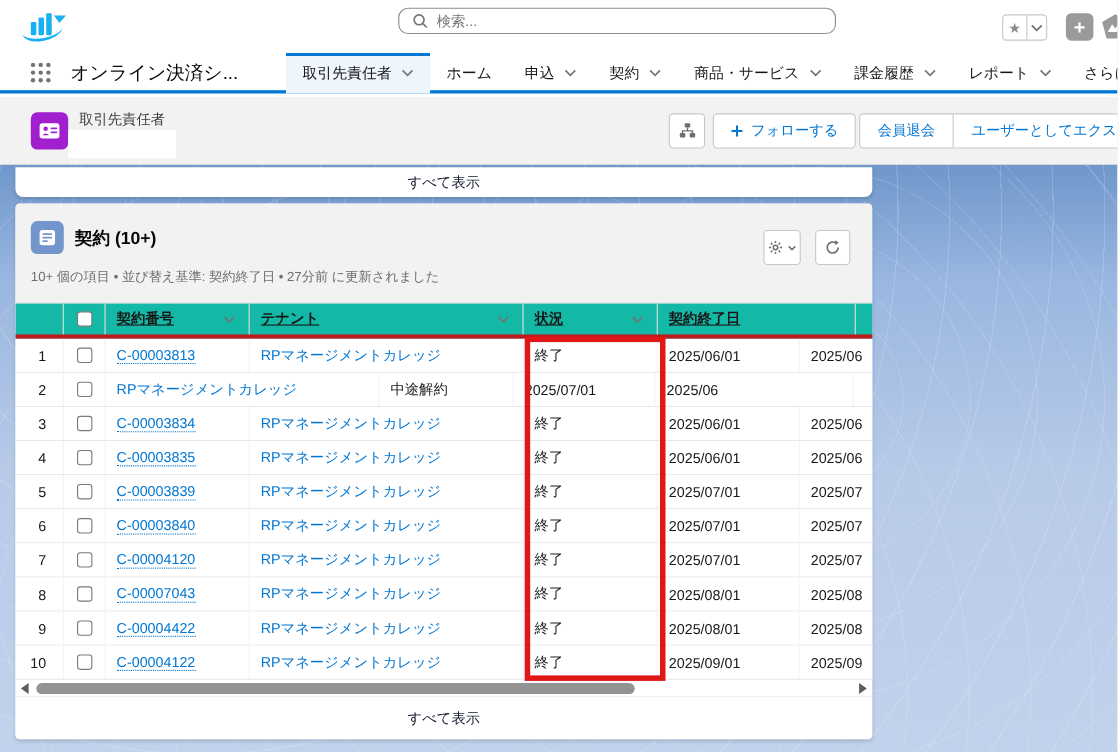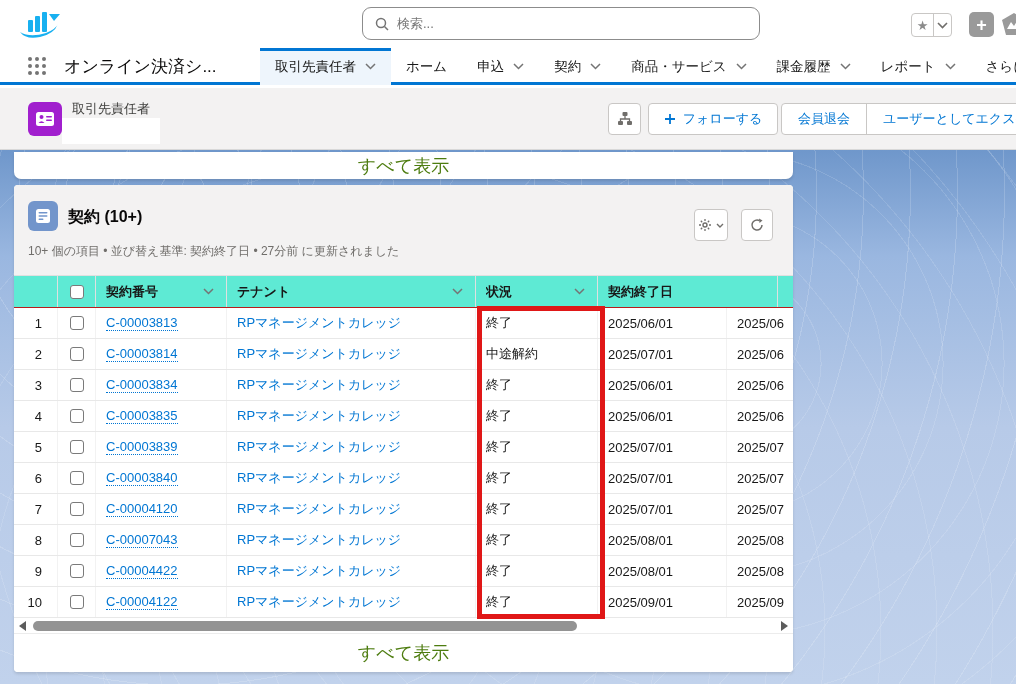--- a/index.html
+++ b/index.html
@@ -6,21 +6,21 @@
   body { margin: 0; background: #e8e8e8; }
   #app {
     position: relative; width: 1016px; height: 684px; overflow: hidden;
     background: #fff; font-family: "Liberation Sans", "DejaVu Sans", sans-serif;
     color: #181818;
   }
   
   .ghdr { position: absolute; top: 0; left: 0; width: 1016px; height: 48px; background: #fff; }
   .logo { position: absolute; left: 16px; top: 8px; width: 46px; height: 32px; }
   .search {
-    position: absolute; left: 362px; top: 7px; width: 398px; height: 33px;
+    position: absolute; left: 362px; top: 7px; width: 398px; height: 24px;
     border: 1px solid #8c8c8c; border-radius: 9px; background: #fff;
     display: flex; align-items: center; padding: 0 12px; gap: 8px;
   }
   .search input {
     border: 0; outline: 0; flex: 1; font: 13px "Liberation Sans", sans-serif; color: #444;
     background: transparent;
   }
   .search input::placeholder { color: #747474; }
   .fav-group {
     position: absolute; left: 911px; top: 13px; height: 24px; display: flex;
@@ -72,36 +72,36 @@
       repeating-radial-gradient(circle at 18% 8%,  rgba(255,255,255,0) 0 22px, rgba(255,255,255,.17) 22px 23px, rgba(255,255,255,0) 23px 47px),
       repeating-radial-gradient(circle at 72% 40%, rgba(255,255,255,0) 0 28px, rgba(255,255,255,.13) 28px 29px, rgba(255,255,255,0) 29px 61px),
       repeating-radial-gradient(circle at 40% 90%, rgba(255,255,255,0) 0 26px, rgba(255,255,255,.12) 26px 27px, rgba(255,255,255,0) 27px 56px),
       linear-gradient(180deg, #6f97cb 0%, #9ab7e0 20%, #b7cae8 52%, #c1d2ec 100%);
   }
   .card-top {
     position: absolute; left: 14px; top: 2px; width: 779px; height: 27px;
     background: #fff; border-radius: 0 0 7px 7px; display: flex; align-items: center;
     justify-content: center; box-shadow: 0 2px 3px rgba(0,0,0,.12);
   }
-  .link { color: #4d7c0f; font-size: 18px; text-decoration: none; cursor: pointer; }
+  .link { color: #0f172a; font-size: 13px; text-decoration: none; cursor: pointer; }
   .card-main {
     position: absolute; left: 14px; top: 35px; width: 779px; height: 487px;
     background: #fff; border-radius: 4px; overflow: hidden; box-shadow: 0 2px 3px rgba(0,0,0,.12);
   }
   .card-hdr { position: relative; height: 91px; background: #f3f2f2; border-bottom: 1px solid #e0e0e0; }
   .rl-icon { position: absolute; left: 14px; top: 16px; width: 30px; height: 30px;
     border-radius: 6px; display: flex; align-items: center; justify-content: center; }
   .card-title { position: absolute; left: 54px; top: 22px; font-size: 16px; font-weight: bold; color: #080707; }
   .card-meta { position: absolute; left: 14px; top: 58px; font-size: 12px; color: #706e6b; }
   .gear-btn { position: absolute; left: 680px; top: 24px; width: 34px; height: 32px; color: #706e6b; gap: 4px; }
   .refresh-btn { position: absolute; left: 727px; top: 24px; width: 32px; height: 32px; color: #706e6b; }
   
   .tbl { position: relative; width: 893px; }
   .trow { display: flex; height: 31px; border-bottom: 1px solid #e8e8e8; background: #fff; }
-  .thead { display: flex; height: 32px; background: #5eead4; border-bottom: 1px solid #b91c1c; }
+  .thead { display: flex; height: 32px; background: #14b8a6; border-bottom: 4px solid #b91c1c; text-decoration: underline; }
   .th { display: flex; align-items: center; font-size: 13px; font-weight: bold; color: #181818;
     padding: 0 12px 0 10px; border-right: 1px solid #e0e0e0; cursor: pointer; }
   .th .lbl { flex: 1; overflow: hidden; white-space: nowrap; }
   .td { display: flex; align-items: center; font-size: 13px; color: #181818;
     padding: 0 10px; border-right: 1px solid #f2f2f2; overflow: hidden; white-space: nowrap; }
   .c-num { justify-content: flex-end; padding-right: 15px; }
   .c-check { justify-content: center; padding: 0; }
   .cb { width: 14px; height: 14px; border: 1px solid #7a7a7a; border-radius: 3px; background: #fff; cursor: pointer; }
   .a-dotted { color: #0176d3; text-decoration: none; border-bottom: 1px dotted #0176d3; cursor: pointer; }
   .a-plain { color: #0176d3; text-decoration: none; cursor: pointer; }
@@ -329,23 +329,20 @@
               </div>
               <div class="td" style="width: 122px;">終了</div>
               <div class="td" style="width: 129px;">2025/06/01</div>
               <div class="td" style="width: 180px;">2025/06</div>
             </div>
             <div class="trow">
               <div class="td c-num" style="width: 44px;">2</div>
               <div class="td c-check" style="width: 38px;">
                 <div class="cb"></div>
               </div>
-              <div class="td" style="width: 131px;">
-                <a class="a-dotted">C-00003814</a>
-              </div>
               <div class="td" style="width: 249px;">
                 <a class="a-plain">RPマネージメントカレッジ</a>
               </div>
               <div class="td" style="width: 122px;">中途解約</div>
               <div class="td" style="width: 129px;">2025/07/01</div>
               <div class="td" style="width: 180px;">2025/06</div>
             </div>
             <div class="trow">
               <div class="td c-num" style="width: 44px;">3</div>
               <div class="td c-check" style="width: 38px;">

